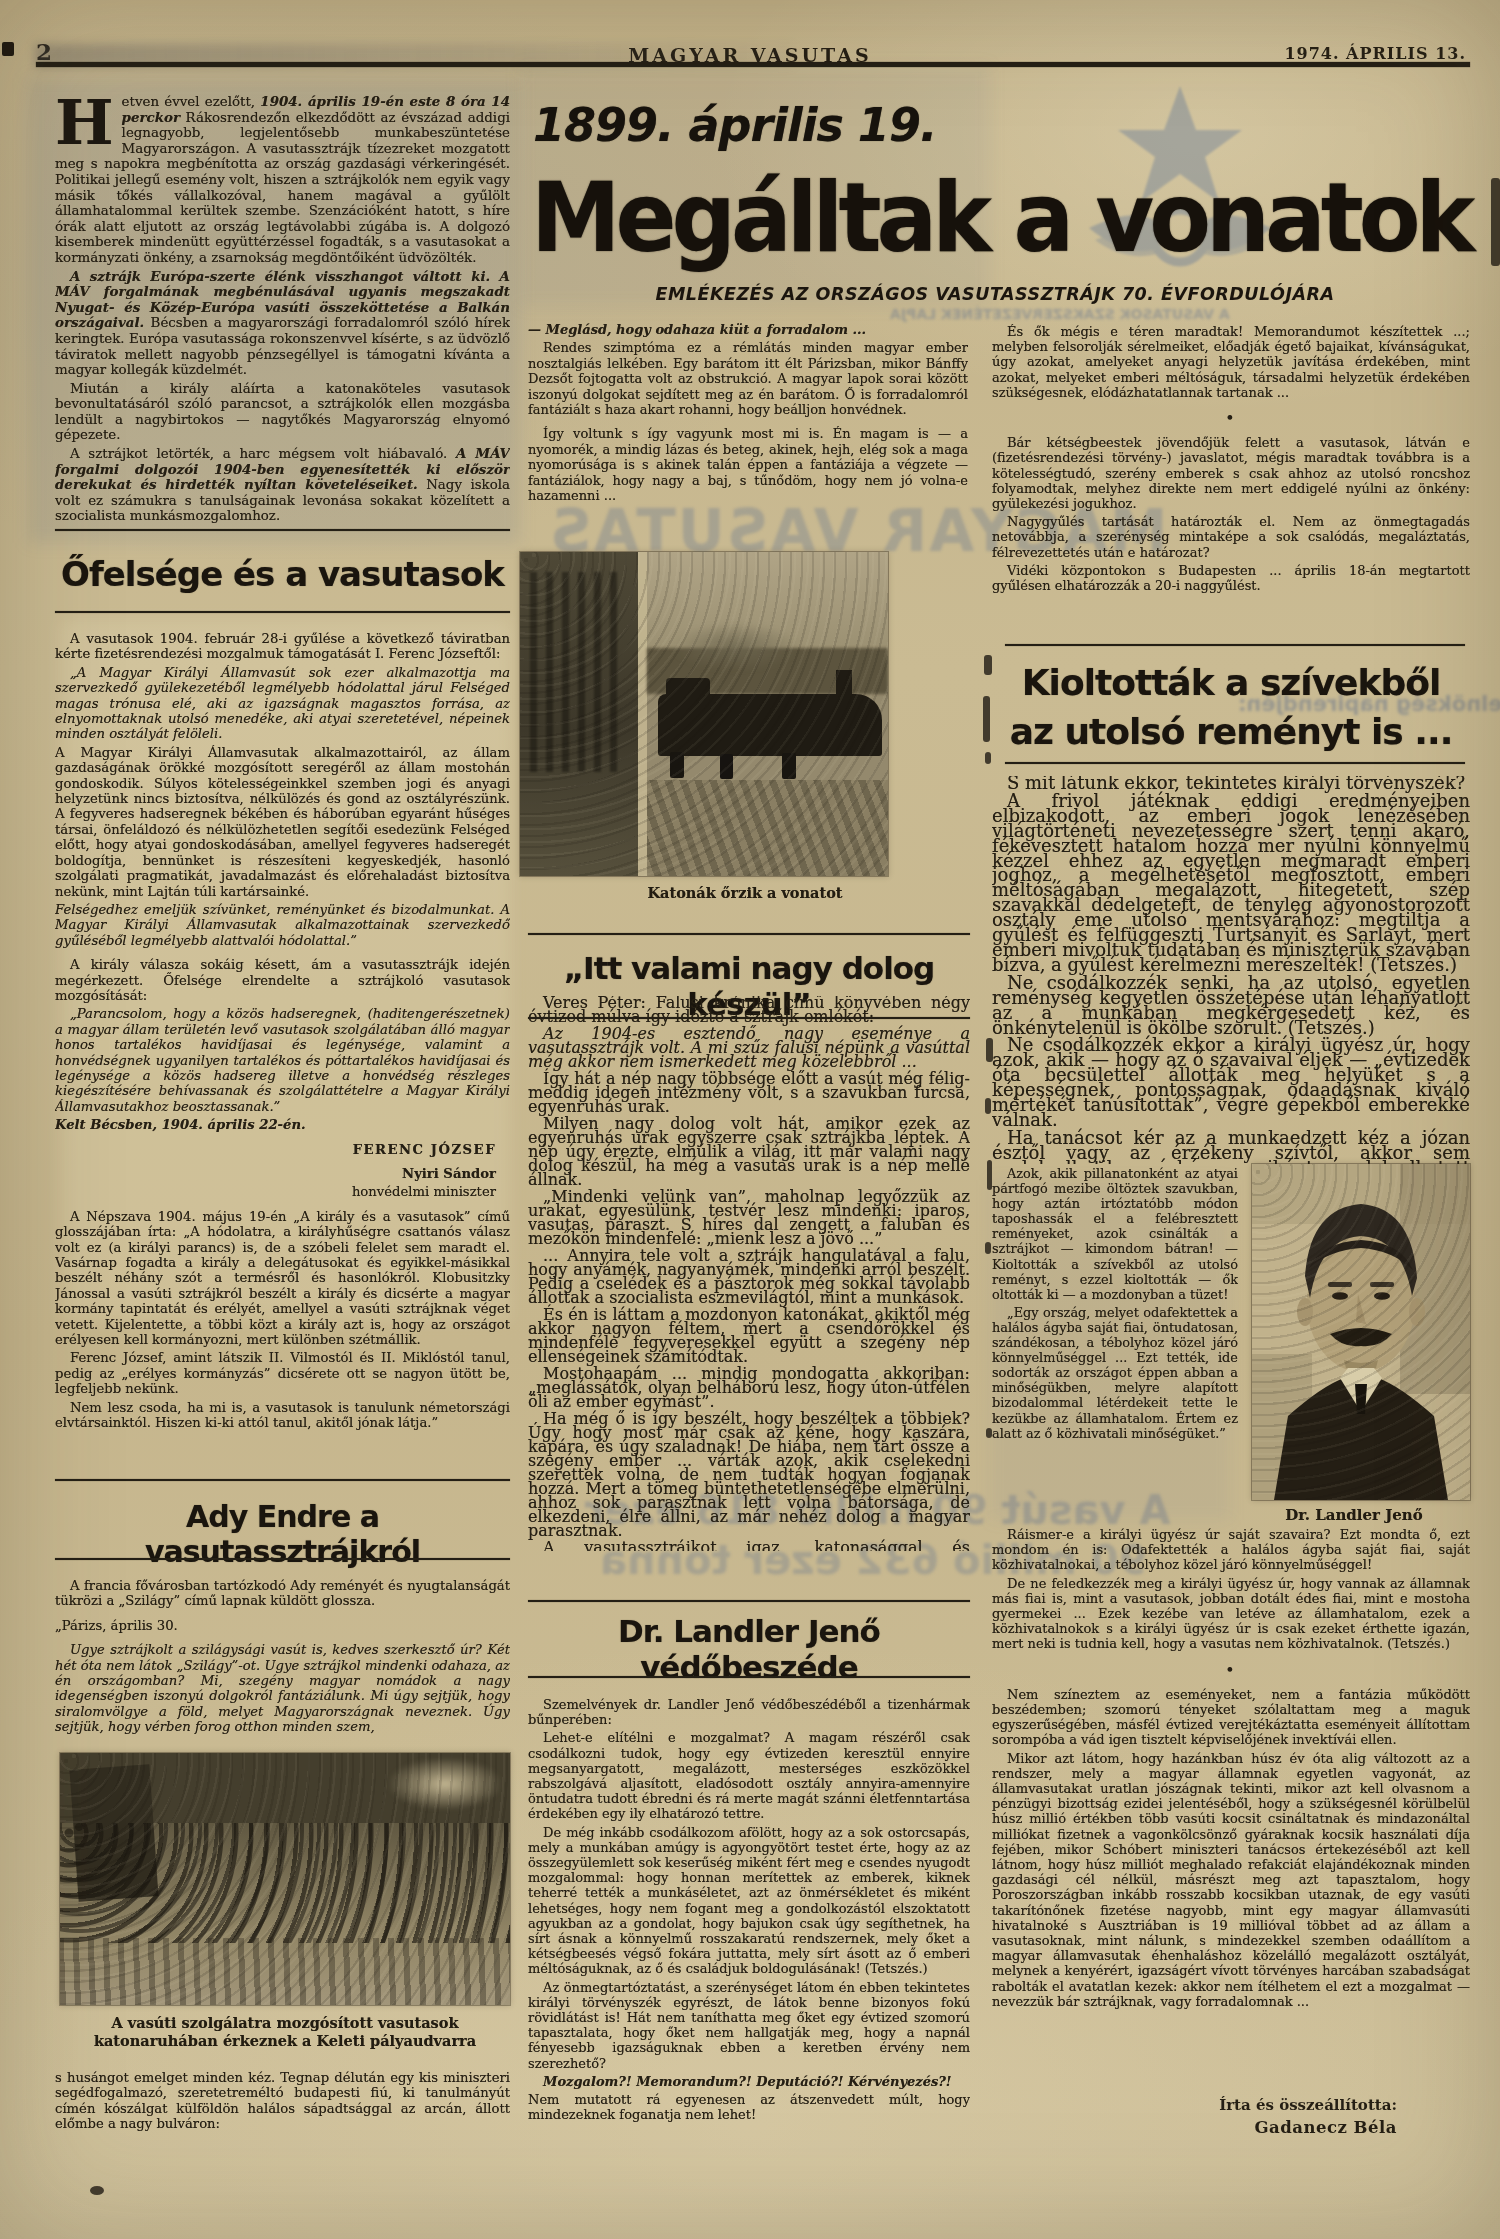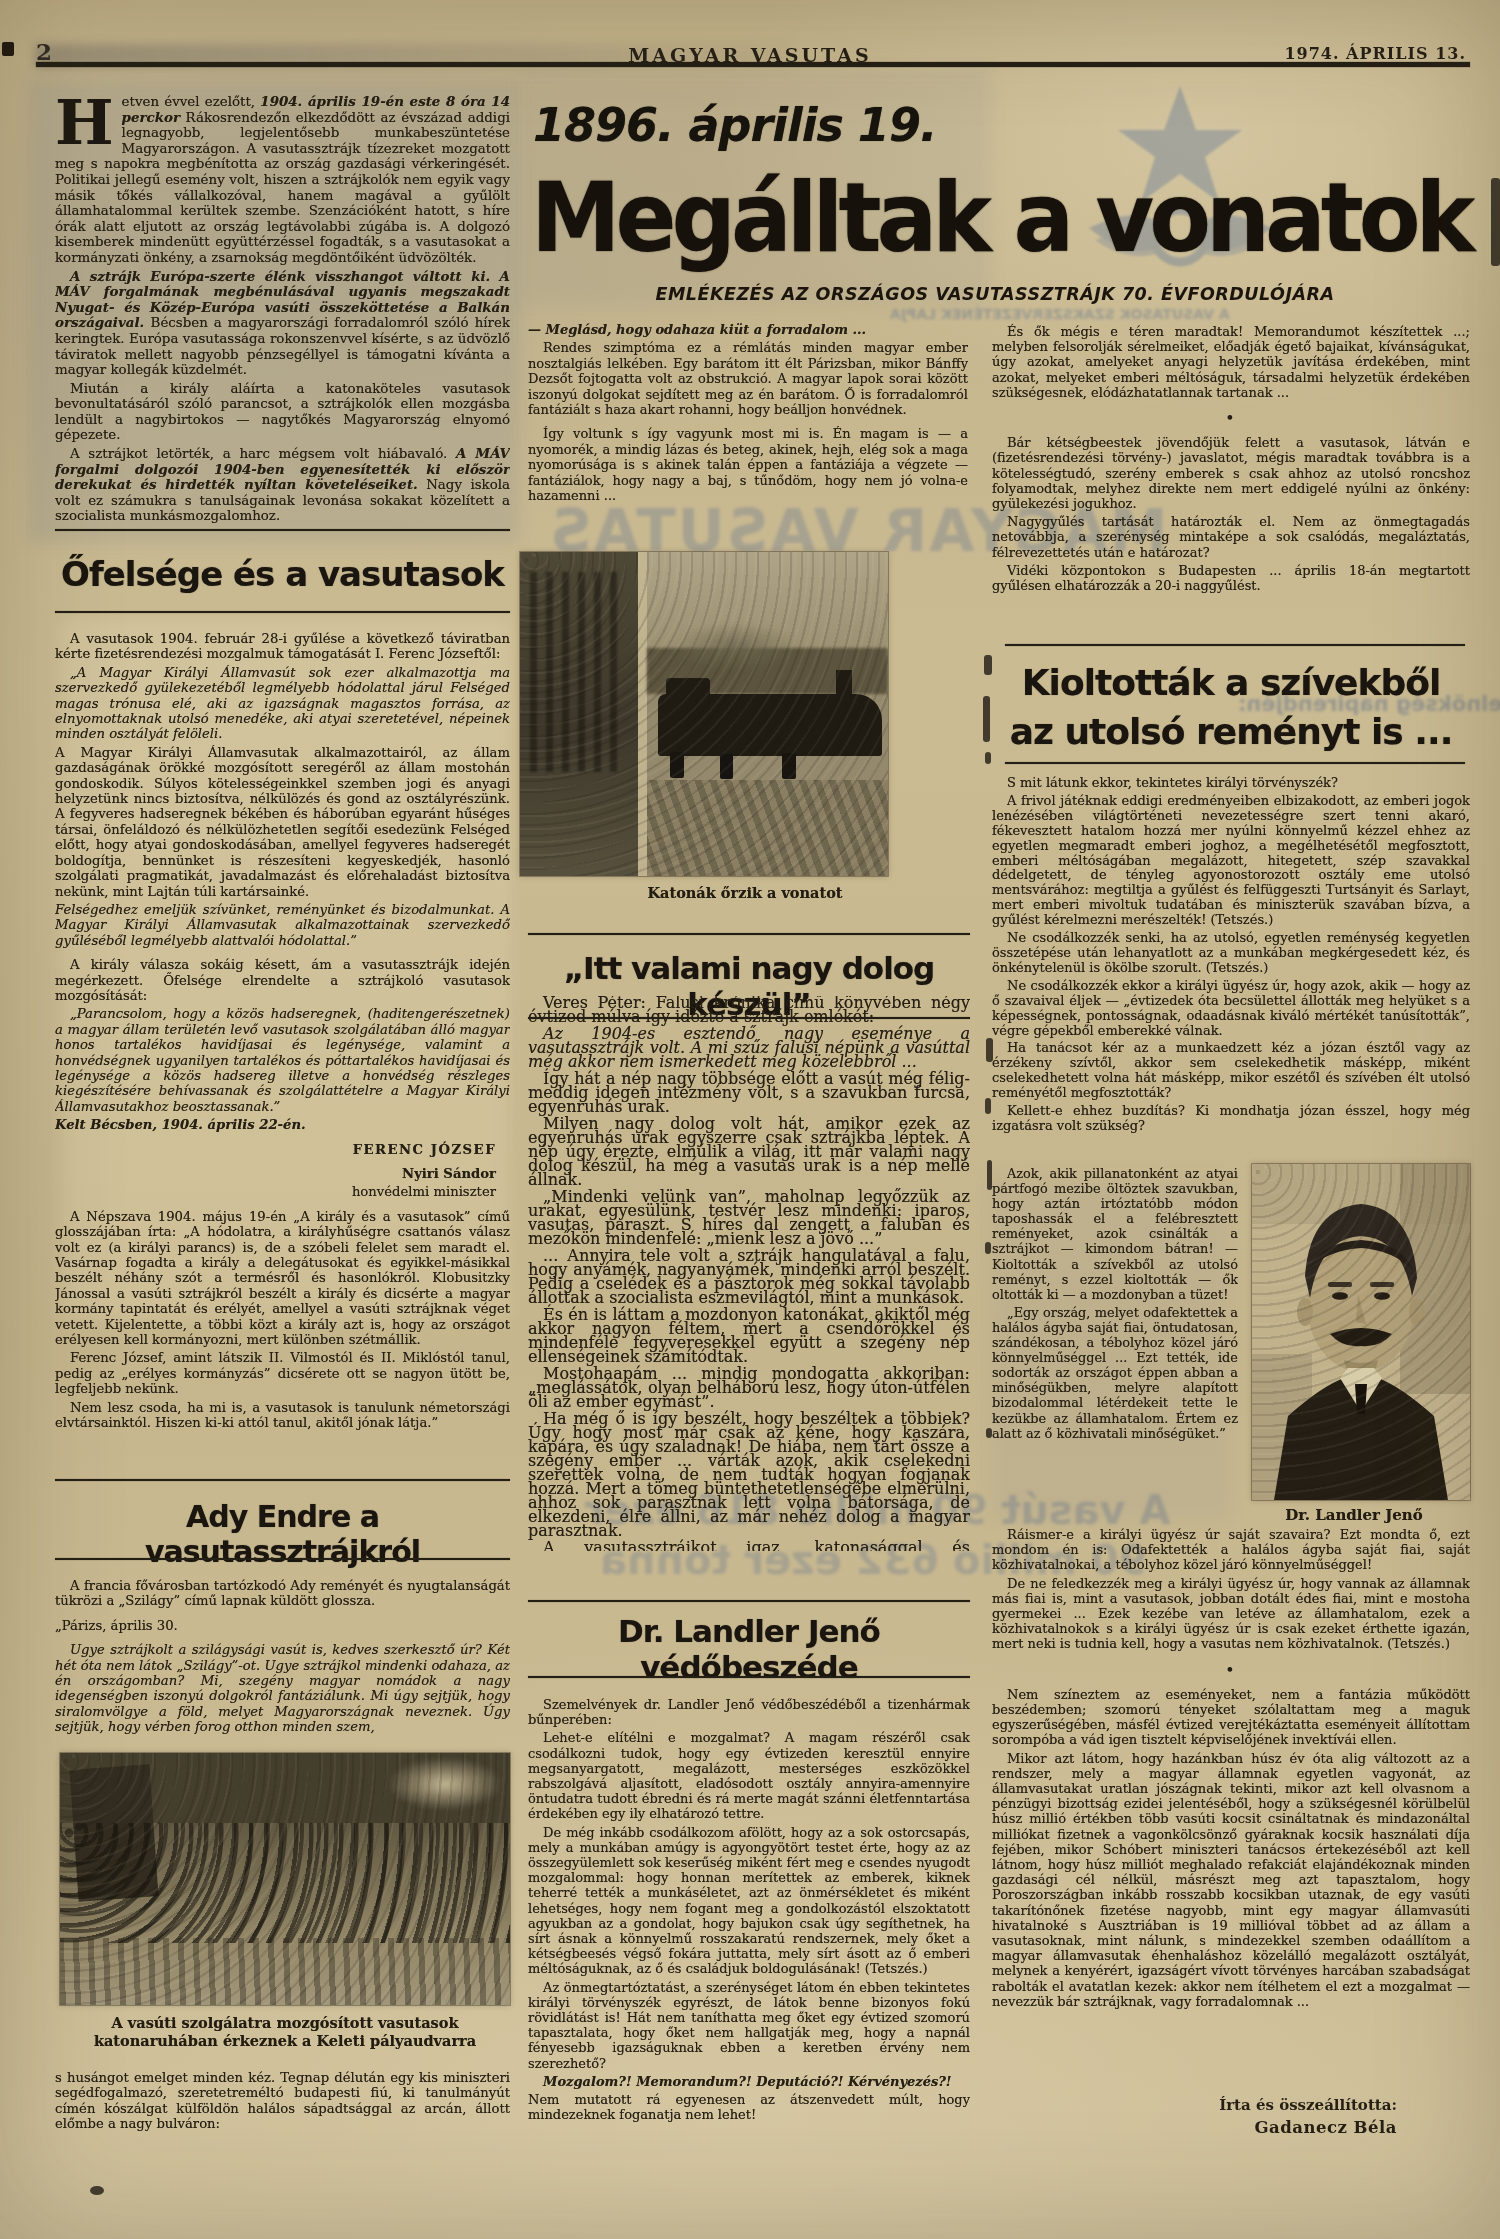--- a/index.html
+++ b/index.html
@@ -56,21 +56,21 @@
 
   <svg class="abs" style="left:1075px;top:78px;opacity:.38;filter:blur(1px);" width="210" height="230" viewBox="0 0 210 230">
     <polygon points="105,8 121,52 167,52 130,79 144,124 105,96 66,124 80,79 43,52 89,52" fill="#5d7497"></polygon>
     <circle cx="105" cy="158" r="26" fill="none" stroke="#5d7497" stroke-width="9"></circle>
     <path d="M14 150 Q60 128 82 144 L78 172 Q48 178 14 150 Z" fill="#5d7497"></path>
     <path d="M196 150 Q150 128 128 144 L132 172 Q162 178 196 150 Z" fill="#5d7497"></path>
     <path d="M20 162 Q62 146 84 158 L82 176 Q50 184 20 162 Z" fill="#5d7497" opacity=".7"></path>
     <path d="M190 162 Q148 146 126 158 L128 176 Q160 184 190 162 Z" fill="#5d7497" opacity=".7"></path>
   </svg>
 
-  <div class="abs sans bi" style="left:533px;top:98px;font-size:46px;letter-spacing:-1px;color:#17130d;text-shadow:0 0 1px rgba(28,22,13,.6);">1896. április 19.</div>
+  <div class="abs sans bi" style="left:533px;top:98px;font-size:46px;letter-spacing:-1px;color:#17130d;text-shadow:0 0 1px rgba(28,22,13,.6);">1899. április 19.</div>
   <div class="abs sans b" style="left:531px;top:162px;width:940px;font-size:90px;letter-spacing:-5px;transform:scaleY(1.06);transform-origin:top left;white-space:nowrap;color:#16110b;text-shadow:0 0 1.5px rgba(25,19,10,.65);">Megálltak a vonatok</div>
   <div class="abs sans bi" style="left:600px;top:284px;width:790px;text-align:center;font-size:17.5px;letter-spacing:.5px;color:#1b150e;">EMLÉKEZÉS AZ ORSZÁGOS VASUTASSZTRÁJK 70. ÉVFORDULÓJÁRA</div>
 
   <div class="ghost" style="left:890px;top:306px;font-size:14px;color:rgba(88,108,140,.40);">A VASUTASOK SZAKSZERVEZETÉNEK LAPJA</div>
   <div class="ghost" style="left:548px;top:497px;font-size:58px;letter-spacing:2px;color:rgba(88,108,142,.30);">MAGYAR VASUTAS</div>
   <div class="ghost" style="left:1238px;top:692px;font-size:21px;color:rgba(80,100,135,.42);">Az elnökség napirendjén:</div>
   <div class="ghost" style="left:585px;top:1487px;font-size:40px;color:rgba(84,104,140,.30);">A vasút 90 millió 816 ezer</div>
   <div class="ghost" style="left:600px;top:1537px;font-size:40px;color:rgba(84,104,140,.28);">90 millió 632 ezer tonna</div>
 
   <div id="lead" class="col" style="left:55px;top:94px;width:455px;height:434px;font-size:13.4px;line-height:15.6px;">
@@ -159,21 +159,21 @@
       <p class="bi">Mozgalom?! Memorandum?! Deputáció?! Kérvényezés?!</p>
       <p class="noind">Nem mutatott rá egyenesen az átszenvedett múlt, hogy mindezeknek foganatja nem lehet!</p>
     </div>
 
   <div class="rule" style="left:1005px;top:644px;width:460px;"></div>
   <div class="sec-title" style="left:992px;top:658px;width:478px;font-size:36px;line-height:49px;">
     <div>Kioltották a szívekből</div>
     <div>az utolsó reményt is ...</div>
   </div>
   <div class="rule" style="left:1005px;top:762px;width:460px;"></div>
-  <div class="col" style="left:992px;top:776px;width:478px;height:388px;font-size:13px;line-height:14.9px;">
+  <div class="col" style="left:992px;top:776px;width:478px;height:388px;font-size:18px;line-height:14.9px;">
       <p>S mit látunk ekkor, tekintetes királyi törvényszék?</p>
       <p>A frivol játéknak eddigi eredményeiben elbizakodott, az emberi jogok lenézésében világtörténeti nevezetességre szert tenni akaró, fékevesztett hatalom hozzá mer nyúlni könnyelmű kézzel ehhez az egyetlen megmaradt emberi joghoz, a megélhetésétől megfosztott, emberi méltóságában megalázott, hitegetett, szép szavakkal dédelgetett, de tényleg agyonostorozott osztály eme utolsó mentsvárához: megtiltja a gyűlést és felfüggeszti Turtsányit és Sarlayt, mert emberi mivoltuk tudatában és miniszterük szavában bízva, a gyűlést kérelmezni merészelték! (Tetszés.)</p>
       <p>Ne csodálkozzék senki, ha az utolsó, egyetlen reménység kegyetlen összetépése után lehanyatlott az a munkában megkérgesedett kéz, és önkénytelenül is ökölbe szorult. (Tetszés.)</p>
       <p>Ne csodálkozzék ekkor a királyi ügyész úr, hogy azok, akik — hogy az ő szavaival éljek — „évtizedek óta becsülettel állották meg helyüket s a képességnek, pontosságnak, odaadásnak kiváló mértékét tanúsították”, végre gépekből emberekké válnak.</p>
       <p>Ha tanácsot kér az a munkaedzett kéz a józan észtől vagy az érzékeny szívtől, akkor sem cselekedhetik másképp, miként cselekedhetett volna hát másképp, mikor eszétől és szívében élt utolsó reményétől megfosztották?</p>
       <p>Kellett-e ehhez buzdítás? Ki mondhatja józan ésszel, hogy még izgatásra volt szükség?</p>
     </div>
   <div class="col" style="left:992px;top:1166px;width:246px;height:358px;font-size:12.9px;line-height:15.1px;">
       <p>Azok, akik pillanatonként az atyai pártfogó mezibe öltöztek szavukban, hogy aztán irtóztatóbb módon taposhassák el a felébresztett reményeket, azok csinálták a sztrájkot — kimondom bátran! — Kioltották a szívekből az utolsó reményt, s ezzel kioltották — ők oltották ki — a mozdonyban a tüzet!</p>
       <p>„Egy ország, melyet odafektettek a halálos ágyba saját fiai, öntudatosan, szándékosan, a tébolyhoz közel járó könnyelműséggel ... Ezt tették, ide sodorták az országot éppen abban a minőségükben, melyre alapított bizodalommal létérdekeit tette le kezükbe az államhatalom. Értem ez alatt az ő közhivatali minőségüket.”</p>

